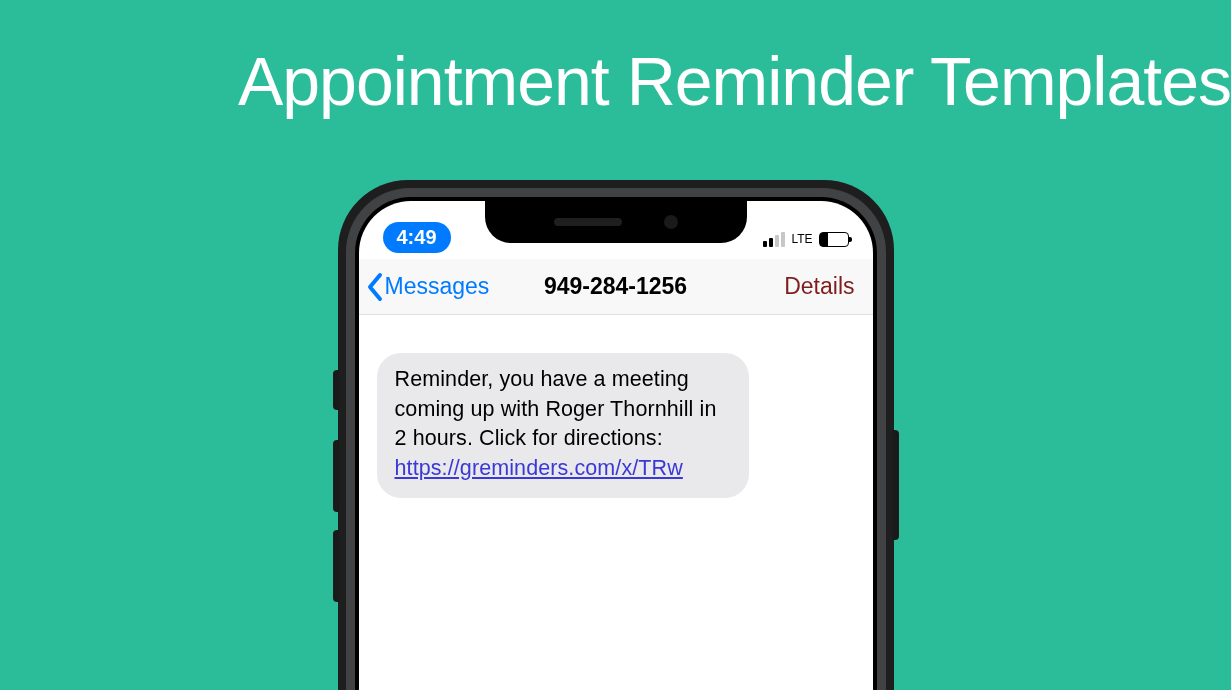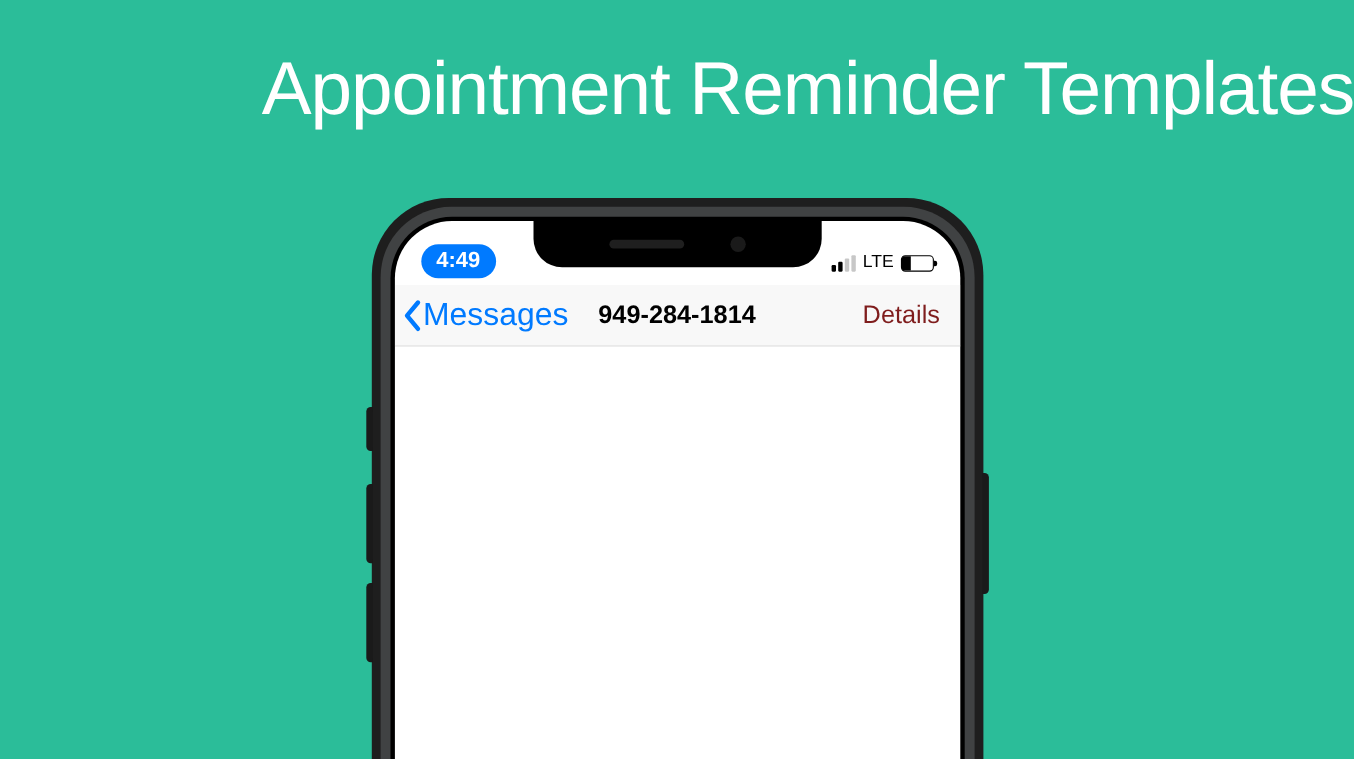--- a/index.html
+++ b/index.html
@@ -162,21 +162,21 @@
       border-radius: 1px;
     }
     .bar.off {
       background: #c7c7c7;
     }
     .b1 { height: 6px; }
     .b2 { height: 9px; }
     .b3 { height: 12px; }
     .b4 { height: 15px; }
     .lte {
-      font-size: 16px;
+      font-size: 12px;
       font-weight: 500;
     }
     .battery {
       width: 30px;
       height: 15px;
       border: 1.8px solid #000;
       border-radius: 4px;
       position: relative;
     }
     .battery::after {
@@ -209,21 +209,21 @@
     .back {
       display: flex;
       align-items: center;
       color: #007aff;
     }
     .chevron-left {
       width: 22px;
       height: 30px;
     }
     .back-label {
-      font-size: 29px;
+      font-size: 23px;
       margin-left: -2px;
     }
     .phone-number {
       position: absolute;
       left: 50%;
       transform: translateX(-50%);
       font-size: 23px;
       font-weight: 700;
       color: #000;
     }
@@ -301,22 +301,25 @@
             </div>
           </div>
 
           <div class="nav-bar">
             <div class="back">
               <svg class="chevron-left" viewBox="0 0 22 30" fill="none">
                   <path d="M15 3 L5 15 L15 27" stroke="#007aff" stroke-width="4" stroke-linecap="round" stroke-linejoin="round"></path>
                 </svg>
               <span class="back-label">Messages</span>
             </div>
-            <div class="phone-number">949-284-1814</div>
+            <div class="phone-number">949-284-1256</div>
             <div class="details-link">Details</div>
           </div>
 
+          <div class="messages">
+            <div class="bubble"><span>Reminder, you have a meeting coming up with Roger Thornhill in 2 hours. Click for directions: </span><span class="bubble-link">https://greminders.com/x/TRw</span></div>
+          </div>
 
         </div>
       </div>
     </div>
   </div>
 </div>
 
 </body></html>

